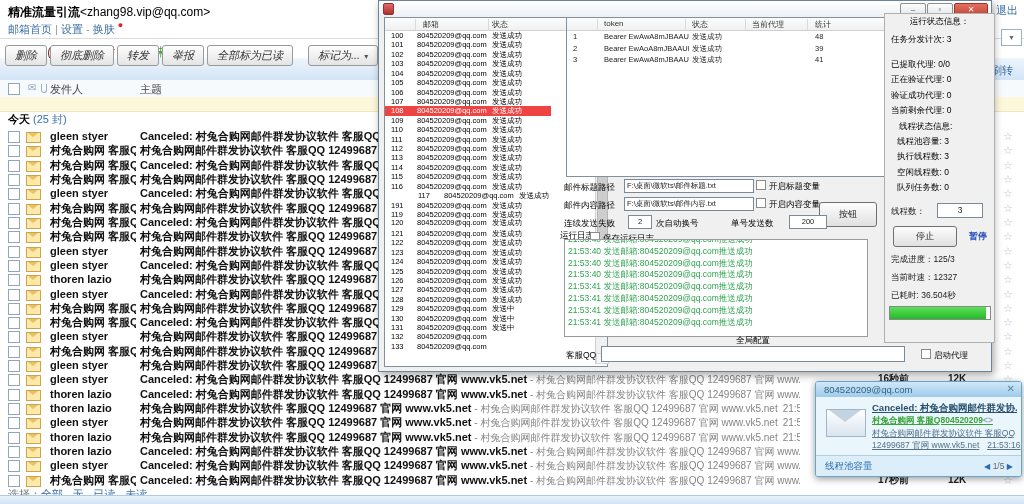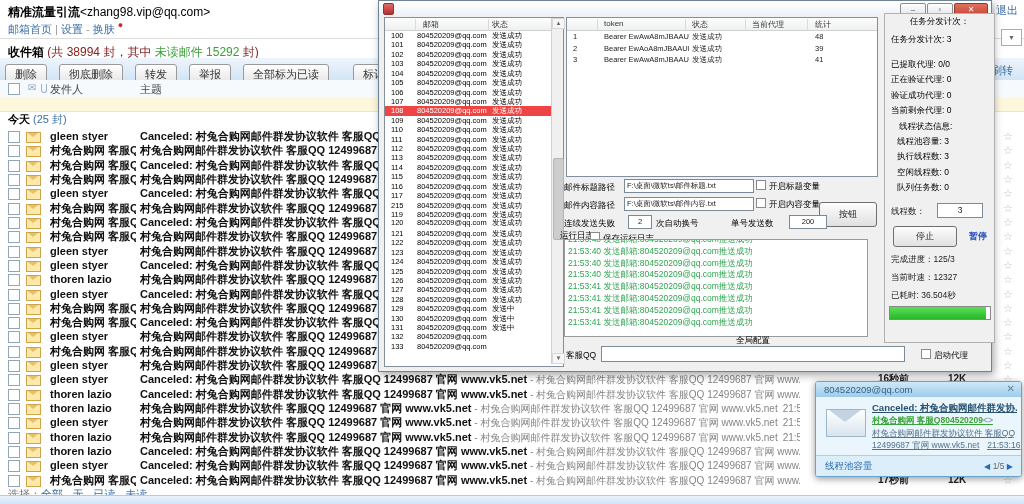--- a/index.html
+++ b/index.html
@@ -11,21 +11,21 @@
   .acct b{font-weight:bold;}
   .navln{left:8px;top:20px;font-size:11px;color:#3b6ea5;white-space:nowrap;}
   .navln .sep{color:#999;}
   .reddot{color:#e02020;font-size:9px;vertical-align:super;}
   .hr1{left:0;top:38px;width:1024px;height:1px;background:#dcdcdc;}
   .inboxline{left:8px;top:44px;font-size:12px;white-space:nowrap;}
   .inboxline .t{font-weight:bold;color:#000;}
   .inboxline .g{color:#7f1d1d;}
   .inboxline .u{color:#3c9e3c;}
   .toolstrip{left:0;top:58px;width:1024px;height:22px;background:linear-gradient(#eef5fc,#d2e5f6);border-bottom:1px solid #b0cbe5;}
-  .tbar{left:5px;top:64px;display:flex;align-items:center;gap:12px;}
+  .tbar{left:5px;top:45px;display:flex;align-items:center;gap:3px;font-style:italic;}
   .tbtn{display:inline-block;padding:2px 9px;font-size:11px;color:#333;background:linear-gradient(#fefefe,#e4e4e4);
     border:1px solid #9a9a9a;border-radius:3px;white-space:nowrap;}
   .tbtn.gap{margin-left:12px;}
   .tbtn .arr{font-size:8px;color:#555;margin-left:4px;}
   .hdrrow{left:0;top:80px;width:1024px;height:17px;background:#f7fafc;border-bottom:1px solid #d5e1ee;font-size:11px;color:#444;}
   .hdrrow .cb{left:8px;top:3px;}
   .cb{position:absolute;width:10px;height:10px;background:#fff;border:1px solid #93a5b9;}
   .hdr-env{position:absolute;left:28px;top:2px;color:#8ca6c0;font-size:10px;}
   .hdr-clip{position:absolute;left:41px;top:4px;width:4px;height:8px;border:1px solid #9ab0c4;border-top:none;border-radius:0 0 3px 3px;}
   .hdr-sender{position:absolute;left:50px;top:2px;}
@@ -54,21 +54,21 @@
   .edge-frag{left:991px;top:63px;font-size:11px;color:#3b6ea5;}
   
   #toolwin{left:378px;top:0;width:612px;height:370px;background:#f0f0f0;border:1px solid #6e8396;
     box-shadow:2px 3px 8px rgba(0,0,0,.35);font-size:8px;}
   .titlebar{left:0;top:0;width:100%;height:15px;background:linear-gradient(#ffffff,#edf1f5);}
   .appico{left:4px;top:2px;width:9px;height:10px;background:linear-gradient(#e06a6a,#b03030);border:1px solid #903030;border-radius:2px;}
   .winctl{right:3px;top:2px;display:flex;gap:1px;}
   .wbtn{width:24px;height:13px;border:1px solid #8e8e8e;border-radius:2px;background:linear-gradient(#fdfdfd,#dfe3e6);
     font-size:8px;line-height:12px;text-align:center;color:#444;}
   .wbtn.close{width:32px;background:linear-gradient(#e2705f,#c2402f);color:#fff;border-color:#96352a;}
-  .lv{position:absolute;background:#fff;border:1px solid #828f9c;}
+  .lv{position:absolute;background:#fff;border:1px solid #828f9c;padding-left:44px;}
   .lvhead{position:absolute;left:0;top:0;width:100%;height:12px;background:linear-gradient(#fdfdfd,#eef0f2);
     border-bottom:1px solid #d0d0d0;color:#333;}
   .lvhead span{position:absolute;top:1px;font-size:8px;}
   #emails-lv{left:5px;top:16px;width:178px;height:348px;} #emails-lv .c2{left:38px;} #emails-lv .c3{left:107px;}
   .vsep{position:absolute;top:0;width:1px;height:12px;background:#dadada;}
   #tool-email-rows{position:absolute;left:0;top:13px;width:166px;height:334px;overflow:hidden;}
   .trow{position:absolute;left:0;width:166px;height:9.42px;font-size:7.5px;line-height:9.4px;color:#000;white-space:nowrap;}
   .trow span{position:absolute;top:0;}
   .trow .n{left:6px;} .trow .e{left:32px;} .trow .s{left:107px;}
   .trow.sel{background:#ef4444;color:#fff;}
@@ -453,27 +453,27 @@
           <div class="trow" style="top: 141.3px;">
             <span class="n">115</span>
             <span class="e">804520209@qq.com</span>
             <span class="s">发送成功</span>
           </div>
           <div class="trow" style="top: 150.72px;">
             <span class="n">116</span>
             <span class="e">804520209@qq.com</span>
             <span class="s">发送成功</span>
           </div>
-          <div class="trow" style="top: 160.14px;">
+          <div class="trow" style="top: 160.14px; margin-left: 27px;">
             <span class="n">117</span>
             <span class="e">804520209@qq.com</span>
             <span class="s">发送成功</span>
           </div>
           <div class="trow" style="top: 169.56px;">
-            <span class="n">215</span>
+            <span class="n">191</span>
             <span class="e">804520209@qq.com</span>
             <span class="s">发送成功</span>
           </div>
           <div class="trow" style="top: 178.98px;">
             <span class="n">119</span>
             <span class="e">804520209@qq.com</span>
             <span class="s">发送成功</span>
           </div>
           <div class="trow" style="top: 187px; text-align: right;">
             <span class="n">120</span>
@@ -623,21 +623,21 @@
         <div>21:53:41 发送邮箱:804520209@qq.com推送成功</div>
       </div>
 
     <span class="gtitle">全局配置</span>
     <span class="flabel apirow-label">客服QQ</span>
     <div class="finput apiinput"></div>
     <span class="fcheck proxycheck"><span class="box"></span><span>启动代理</span></span>
 
     <div class="abs" id="statuspanel">
       <div>
-          <div class="sline c">任务分发计次：</div>
+          <div class="sline c">运行状态信息：</div>
           <div class="sline">任务分发计次: 3</div>
           <div class="sline gap">已提取代理: 0/0</div>
           <div class="sline">正在验证代理: 0</div>
           <div class="sline">验证成功代理: 0</div>
           <div class="sline">当前剩余代理: 0</div>
           <div class="sline c2">线程状态信息:</div>
           <div class="sline i">线程池容量: 3</div>
           <div class="sline i">执行线程数: 3</div>
           <div class="sline i">空闲线程数: 0</div>
           <div class="sline i">队列任务数: 0</div>

